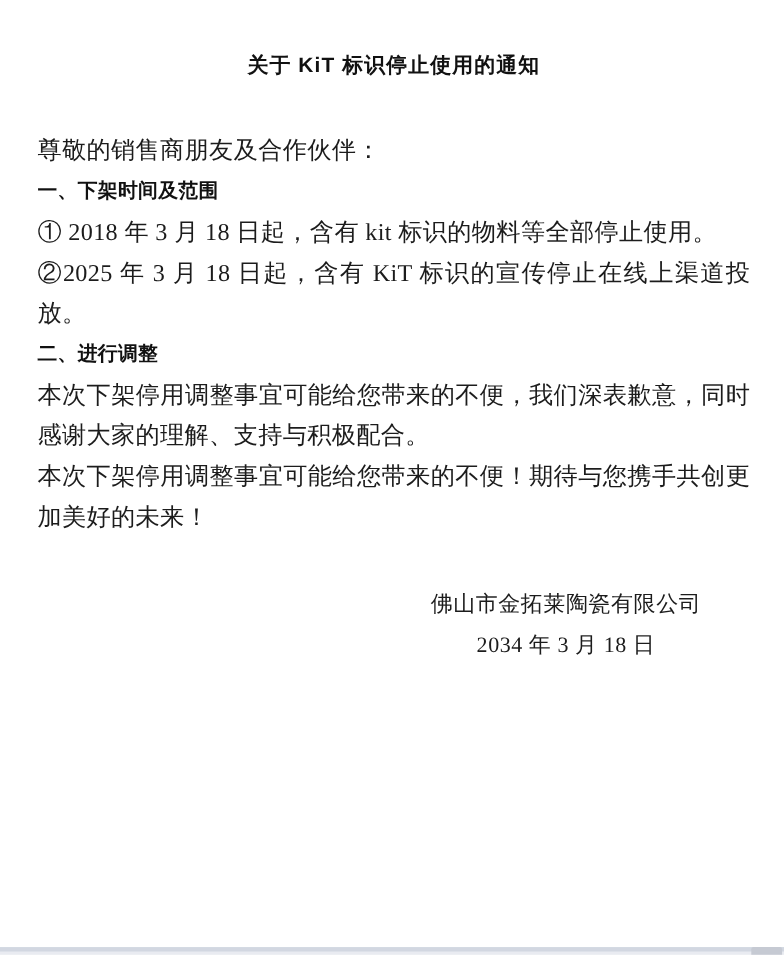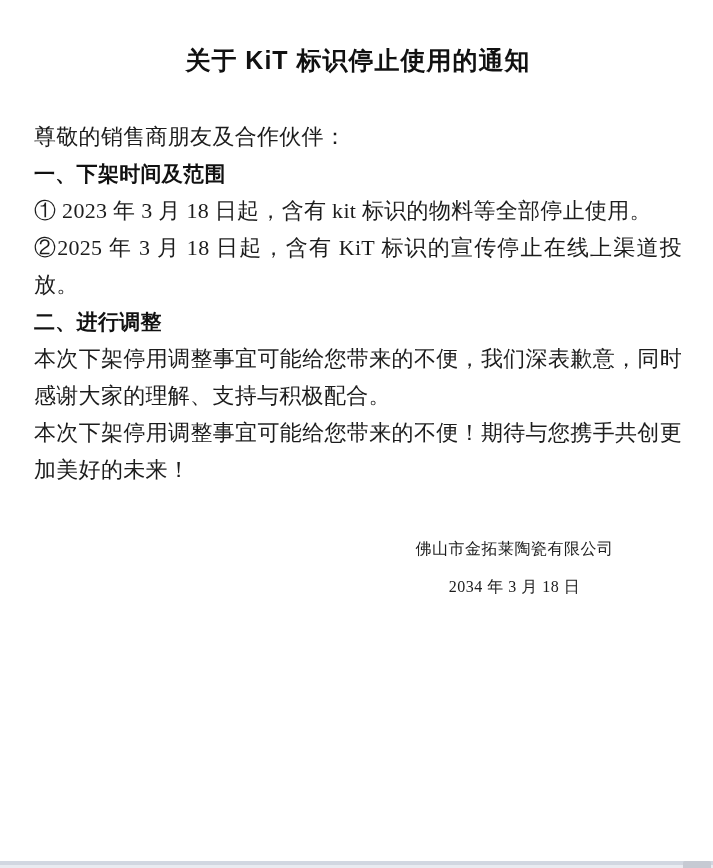--- a/index.html
+++ b/index.html
@@ -20,55 +20,55 @@
     color: #1c1c1c;
     font-family: "Liberation Serif", "DejaVu Serif", serif;
     box-sizing: border-box;
   }
   .doc-content {
     padding: 44px 31px 0 34px;
   }
   .doc-title {
     font-family: "Liberation Sans", "DejaVu Sans", sans-serif;
     font-weight: bold;
-    font-size: 25px;
+    font-size: 19px;
     line-height: 32px;
     text-align: center;
     letter-spacing: 1px;
     margin: 0 0 42px 0;
     color: #111111;
   }
   .doc-para {
     margin: 0;
     font-size: 22px;
     line-height: 37px;
     text-align: justify;
     letter-spacing: 0.3px;
   }
   .doc-para.indent {
     text-indent: 2em;
   }
   .doc-heading {
     font-family: "Liberation Sans", "DejaVu Sans", sans-serif;
     font-weight: bold;
-    font-size: 21px;
+    font-size: 18px;
     line-height: 37px;
     margin: 0;
     color: #111111;
     letter-spacing: 0.3px;
   }
   .signature-block {
     margin-top: 42px;
     margin-left: auto;
     width: 335px;
     text-align: center;
   }
   .signature-line, .date-line {
     margin: 0;
-    font-size: 16px;
+    font-size: 20px;
     line-height: 38px;
     letter-spacing: 0.5px;
   }
   
   .bottom-bar {
     position: absolute;
     left: 0;
     bottom: 0;
     width: 713px;
     height: 3px;
@@ -91,21 +91,21 @@
 <div class="doc-page">
   <div class="doc-content">
 
     <h1 class="doc-title">关于 KiT 标识停止使用的通知</h1>
 
     <p class="doc-para">尊敬的销售商朋友及合作伙伴：</p>
 
 
     <h2 class="doc-heading">一、下架时间及范围</h2>
 
-    <p class="doc-para">① 2023 年 3 月 18 日起，含有 kit 标识的物料等全部停止使用。</p>
+    <p class="doc-para">① 2018 年 3 月 18 日起，含有 kit 标识的物料等全部停止使用。</p>
 
     <p class="doc-para">②2025 年 3 月 18 日起，含有 KiT 标识的宣传停止在线上渠道投放。</p>
 
     <h2 class="doc-heading">二、进行调整</h2>
 
 
     <p class="doc-para">本次下架停用调整事宜可能给您带来的不便，我们深表歉意，同时感谢大家的理解、支持与积极配合。</p>
 
 
     <p class="doc-para">本次下架停用调整事宜可能给您带来的不便！期待与您携手共创更加美好的未来！</p>

